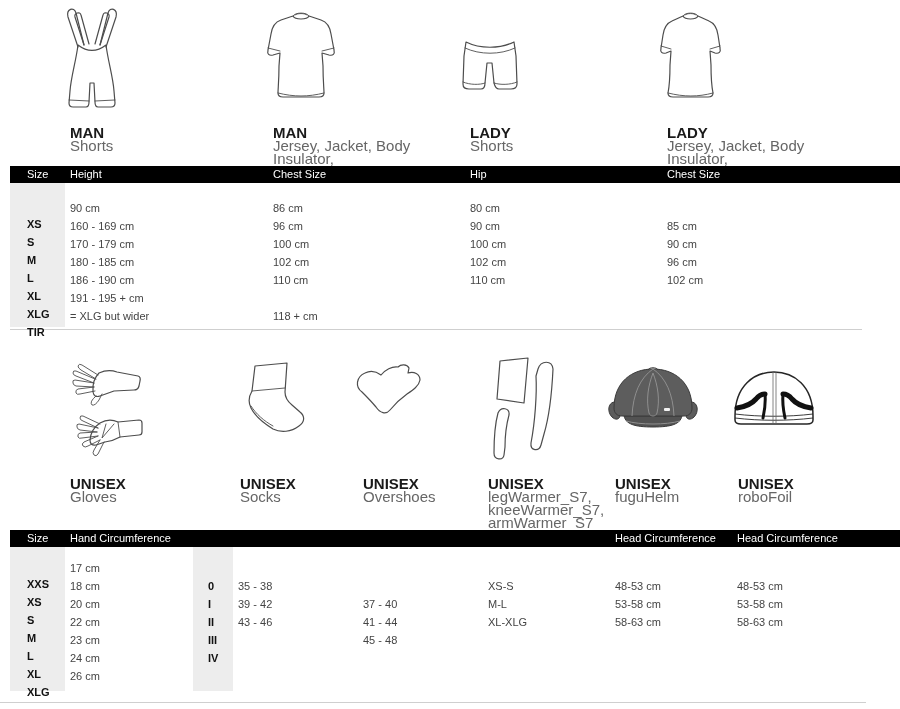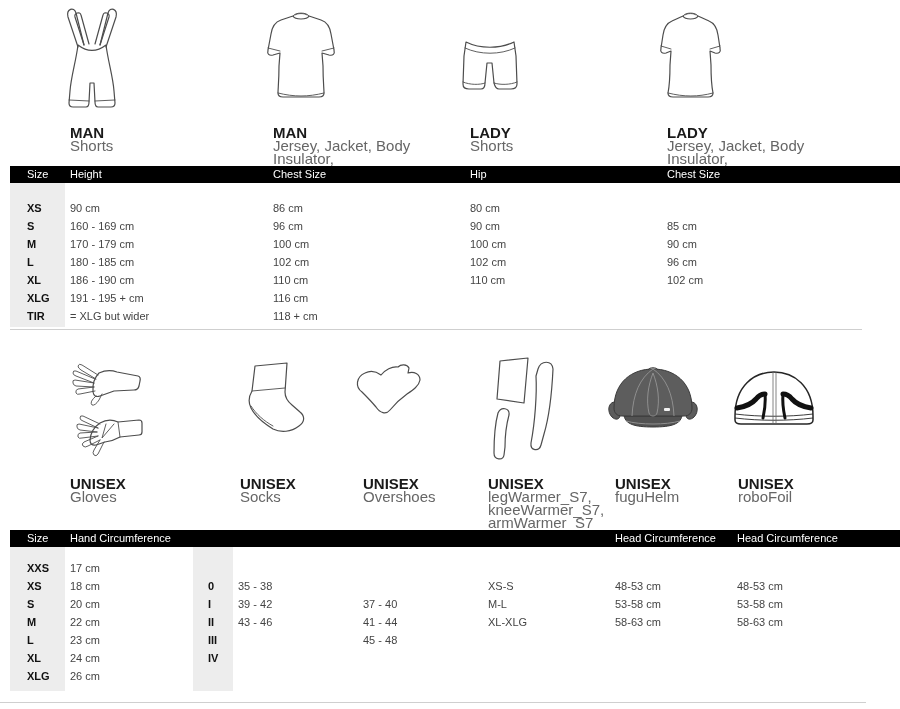--- a/index.html
+++ b/index.html
@@ -11,21 +11,21 @@
   .plabel .ttl{font-weight:700;color:#1a1a1a;}
   .plabel .sub{color:#666;white-space:pre-line;}
   .hbar{position:absolute;left:10px;width:892px;height:17px;background:#000;display:grid;align-items:center;}
   .hbar div{color:#fff;font-size:11px;line-height:17px;white-space:nowrap;overflow:visible;}
   .tgrid{grid-template-columns:60px 203px 197px 197px 195px;}
   .bgrid{grid-template-columns:60px 138px 30px 125px 125px 127px 122px 125px;}
   .c0{padding-left:17px;}
   .tbody{position:absolute;left:10px;width:852px;padding-top:16px;z-index:2;}
   .trow{display:grid;height:18px;line-height:18px;}
   .tcell{font-size:11px;color:#444;white-space:nowrap;}
-  .tcell.c0{font-weight:700;color:#111;}
+  .tcell.c0{font-weight:700;color:#111;margin-top:16px;}
   .bgrid .tcell.c2{font-weight:700;color:#111;}
   .stripe{position:absolute;background:#ededed;z-index:1;}
   .rule{position:absolute;height:1px;background:#cfcfcf;z-index:1;}
   .lineart{fill:none;stroke:#4d4d4d;stroke-width:1.2;stroke-linejoin:round;stroke-linecap:round;}
   .thin{stroke-width:0.9;}
 </style>
 </head>
 <body>
 
 <div class="page">
@@ -135,21 +135,20 @@
       <div class="trow tgrid">
         <div class="tcell c0">XL</div>
         <div class="tcell c1">186 - 190 cm</div>
         <div class="tcell c2">110 cm</div>
         <div class="tcell c3">110 cm</div>
         <div class="tcell c4">102 cm</div>
       </div>
       <div class="trow tgrid">
         <div class="tcell c0">XLG</div>
         <div class="tcell c1">191 - 195 + cm</div>
-        <div class="tcell c2">116 cm</div>
         <div class="tcell c3"></div>
         <div class="tcell c4"></div>
       </div>
       <div class="trow tgrid">
         <div class="tcell c0">TIR</div>
         <div class="tcell c1">= XLG but wider</div>
         <div class="tcell c2">118 + cm</div>
         <div class="tcell c3"></div>
         <div class="tcell c4"></div>
       </div>

